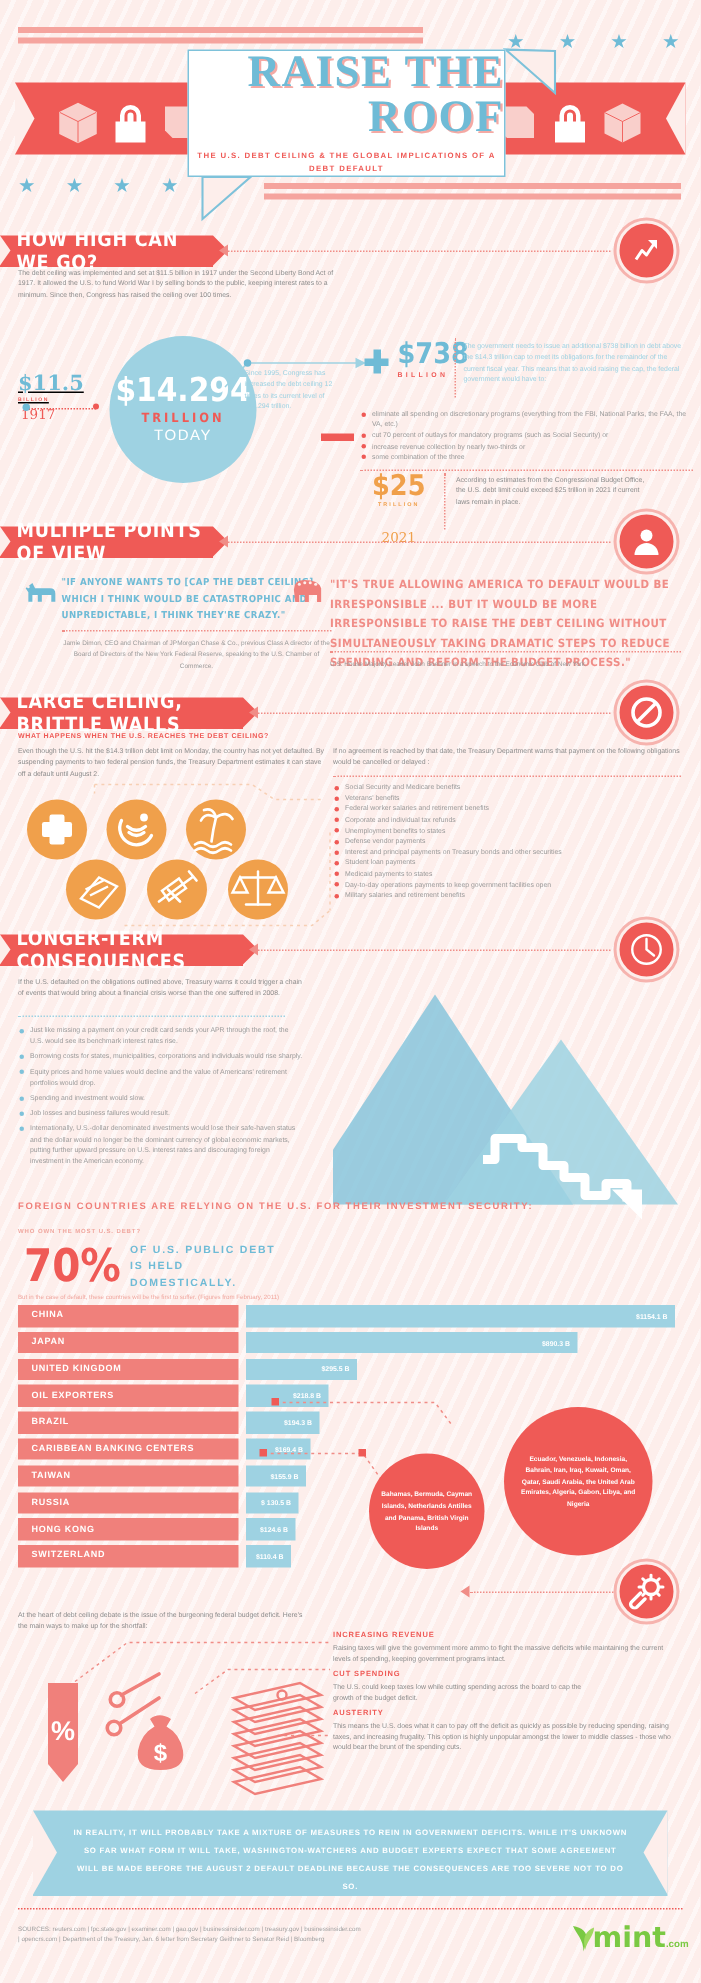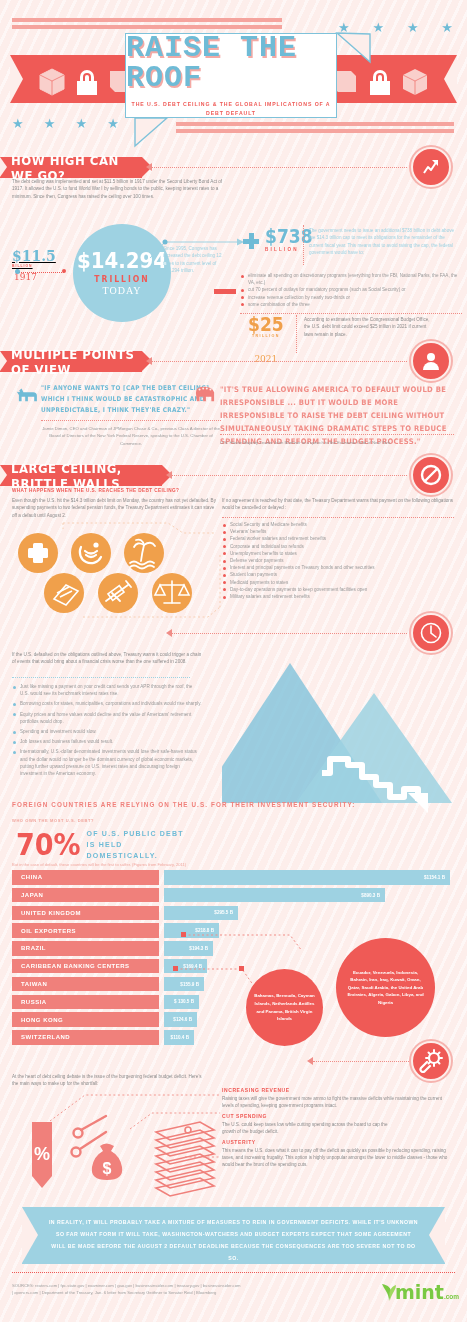--- a/index.html
+++ b/index.html
@@ -66,23 +66,23 @@
   .ribbon .notchL{position:absolute;left:0;top:0;width:0;height:0;
     border-top:24px solid transparent;border-bottom:24px solid transparent;border-left:13px solid #fdeeeb;}
   .ribbon .notchR{position:absolute;right:0;top:0;width:0;height:0;
     border-top:24px solid transparent;border-bottom:24px solid transparent;border-right:13px solid #fdeeeb;}
   .titlebox{
     position:absolute; left:125px; top:33px; width:212px; height:85px;
     background:#fff; border:1.5px solid #7ec2da; z-index:5;
     display:flex;flex-direction:column;align-items:center;justify-content:center;
   }
   .maintitle{
-    font-family:Liberation Mono, monospace;
+    font-family:Liberation Serif, serif;
     font-weight:bold; font-size:30px; color:#6fbbd6; letter-spacing:1px;
-    text-shadow:1.5px 1.5px 0 #f4a9a4; line-height:1;
+    text-shadow:1.5px 1.5px 0 #f4a9a4; line-height:1;text-align:right;
   }
   .subtitle{
     margin-top:7px; text-align:center; font-size:5.2px; font-weight:bold;
     color:#ef5a56; letter-spacing:.9px; line-height:9px;
   }
   .star{ color:#6fbbd6; font-size:13px; }
   
   .quote-blue{
     font-family:"DejaVu Sans Condensed","Liberation Sans",sans-serif;
     font-weight:bold; color:#6fbbd6; font-size:6.4px; line-height:11px; letter-spacing:.3px;
@@ -218,21 +218,21 @@
     <div style="font-size:3.4px;font-weight:bold;color:#ef5a56;letter-spacing:1px;margin-top:1px;">BILLION</div>
   </div>
   <div class="abs" style="left:14px;top:272px;font-family:'DejaVu Serif',serif;font-size:9px;color:#ef5a56;">1917</div>
   <div class="dotline" style="left:18px;top:272px;width:46px;border-top:1px dotted #ef5a56;"></div>
   <div class="abs" style="left:15px;top:269px;width:5px;height:5px;background:#6fbbd6;border-radius:50%;"></div>
   <div class="abs" style="left:62px;top:269px;width:4px;height:4px;background:#ef5a56;border-radius:50%;"></div>
 
   <div class="abs" style="left:73px;top:224px;width:98px;height:98px;border-radius:50%;background:#9ed2e2;display:flex;flex-direction:column;align-items:center;justify-content:center;">
     <div style="font-family:'DejaVu Sans Condensed','Liberation Sans',sans-serif;font-weight:bold;font-size:22px;color:#fff;line-height:22px;">$14.294</div>
     <div style="font-family:'DejaVu Sans Condensed','Liberation Sans',sans-serif;font-weight:bold;font-size:8.5px;color:#ef5a56;letter-spacing:2px;margin-top:2px;">TRILLION</div>
-    <div style="font-family:Liberation Serif, serif;font-size:10px;color:#fff;letter-spacing:1px;margin-top:1px;">TODAY</div>
+    <div style="font-family:Liberation Sans, sans-serif;font-size:10px;color:#fff;letter-spacing:1px;margin-top:1px;">TODAY</div>
   </div>
 
   <div class="abs body-text" style="left:163px;top:245px;width:60px;color:#9ed2e2;">Since 1995, Congress has increased the debt ceiling 12 times to its current level of $14.294 trillion.</div>
 
   <svg width="105" height="45" viewBox="0 0 105 45" style="position:absolute;left:145px;top:215px;">
     <path d="M5 43 L20 27 L95 27" stroke="#9ed2e2" stroke-width="1" fill="none"></path>
     <circle cx="20" cy="27" r="2.5" fill="#6fbbd6"></circle>
     <path d="M92 23.5 L99 27 L92 30.5 Z" fill="#9ed2e2"></path>
   </svg>
 
@@ -363,20 +363,21 @@
     </g>
     <g stroke="#fff" stroke-width="1.6" fill="none" stroke-linecap="round">
       <path d="M164 66 L164 88"></path>
         <path d="M152 70 L176 70"></path>
         <path d="M156 88 L172 88"></path>
       <path d="M152 70 L147 80 L157 80 Z"></path>
         <path d="M176 70 L171 80 L181 80 Z"></path>
     </g>
   </svg>
 
+  <div class="band-title" style="left:0px;top:623px;width:162px;">LONGER-TERM CONSEQUENCES</div>
   <div class="dotline" style="left:172px;top:633px;width:235px;"></div>
   <div class="arrowL" style="left:166px;top:629px;"></div>
   <div class="badge" style="left:411px;top:613px;">
     <svg width="24" height="24" viewBox="0 0 24 24">
       <circle cx="12" cy="12" r="9.5" fill="none" stroke="#fff" stroke-width="1.6"></circle>
       <path d="M12 5 L12 12 L17 16" stroke="#fff" stroke-width="1.6" fill="none" stroke-linecap="round"></path>
     </svg>
   </div>
 
   <div class="abs body-text" style="left:12px;top:651px;width:190px;">If the U.S. defaulted on the obligations outlined above, Treasury warns it could trigger a chain of events that would bring about a financial crisis worse than the one suffered in 2008.</div>

